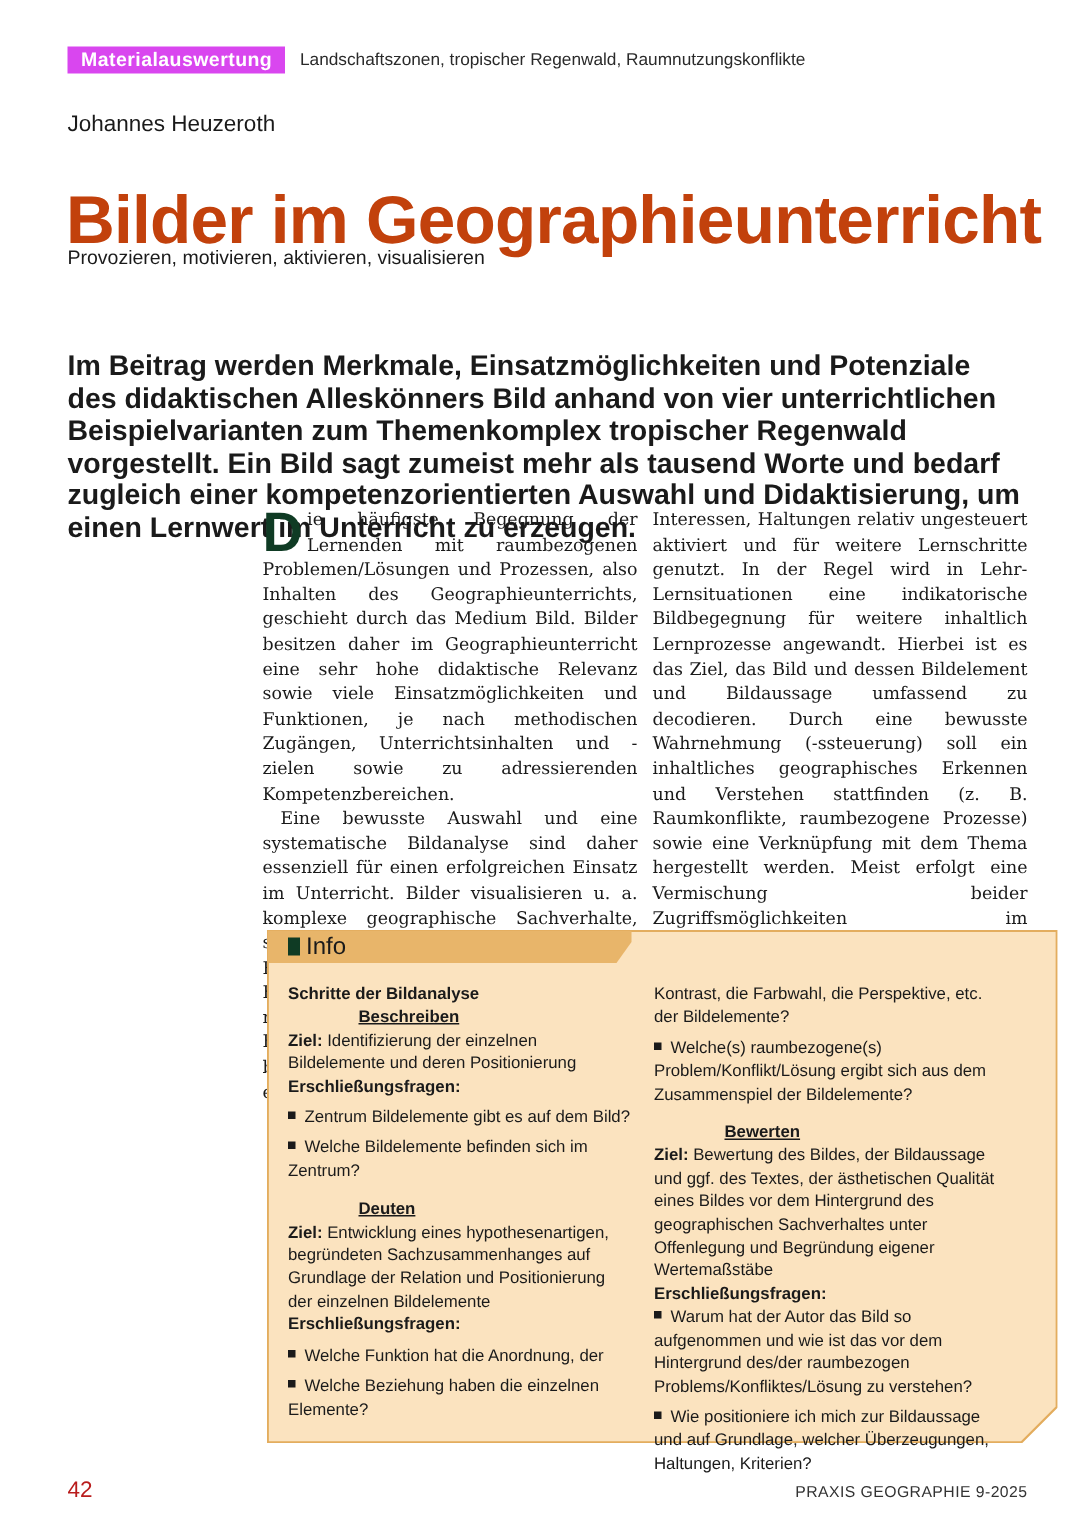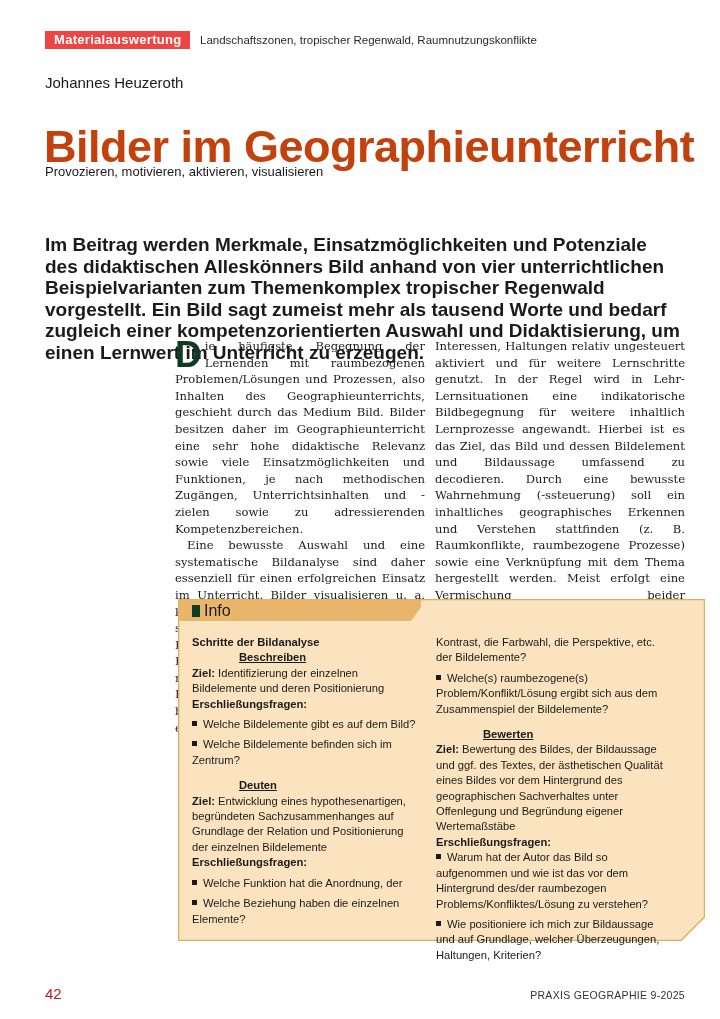--- a/index.html
+++ b/index.html
@@ -1,39 +1,39 @@
 <!DOCTYPE html>
 <html><head>
 <meta charset="utf-8">
 <style>
   html, body { margin: 0; padding: 0; background: #ffffff; }
   body { width: 720px; height: 1019px; position: relative; overflow: hidden; color: #1a1a1a; }
   .abs { position: absolute; }
   .sans { font-family: "Liberation Sans", "DejaVu Sans", sans-serif; }
   .serif { font-family: "DejaVu Serif", "Liberation Serif", serif; }
 
-  .rubric-box { left: 45px; top: 31px; height: 18px; background: #ef4444; color: #fff;
+  .rubric-box { left: 45px; top: 31px; height: 18px; background: #d946ef; color: #fff;
     font-weight: bold; font-size: 13px; line-height: 18px; padding: 0 9px; letter-spacing: 0.3px; }
   .rubric-topics { left: 200px; top: 31px; font-size: 11.5px; line-height: 18px; color: #2a2a2a; }
 
   .author { left: 45px; top: 74px; font-size: 15px; color: #1a1a1a; }
   .title { left: 44px; top: 121px; font-size: 45px; font-weight: bold; color: #c2410c; letter-spacing: -0.5px; white-space: nowrap; }
   .subtitle { left: 45px; top: 164px; font-size: 13px; color: #1a1a1a; }
 
   .lead { left: 45px; top: 234px; width: 635px; font-size: 19px; font-weight: bold; line-height: 21.5px; color: #1a1a1a; }
 
   .col { top: 338px; width: 250px; font-size: 11.6px; line-height: 16.6px; text-align: justify; color: #1a1a1a; }
   .col p { margin: 0; }
   .col p.indent { text-indent: 12px; }
   .col1 { left: 175px; }
   .col2 { left: 435px; }
   .dropcap { float: left; font-family: "Liberation Sans", sans-serif; font-weight: bold; color: #0f3b24;
     font-size: 37px; line-height: 30px; margin: 2px 3px 0 0; }
 
-  .info { left: 178px; top: 599px; width: 456px; height: 342px; }
+  .info { left: 178px; top: 620px; width: 456px; height: 342px; }
   .info svg.bg { position: absolute; left: 0; top: 0; }
   .info-head { position: absolute; left: 14px; top: 1px; font-size: 16px; line-height: 22px; color: #1a1a1a; }
   .info-head .sq { display: inline-block; width: 8px; height: 12px; background: #0f3b24; margin-right: 4px; vertical-align: -1px; }
   .info-col { position: absolute; top: 36px; width: 230px; font-size: 11.2px; line-height: 15.4px; color: #1a1a1a; }
   .info-col p { margin: 0; }
   .info-col .b { font-weight: bold; }
   .info-col .u { font-weight: bold; text-decoration: underline; padding-left: 47px; }
   .info-col .li { margin-top: 5px; }
   .info-col .li .bullet { display: inline-block; width: 5px; height: 5px; background: #1a1a1a; margin-right: 6px; vertical-align: 2px; }
   .info-col .gap { margin-top: 6px; }
@@ -74,21 +74,21 @@
   </svg>
   <div class="info-head sans">
     <span class="sq"></span><span>Info</span>
   </div>
 
   <div class="info-col ic1 sans">
     <p class="b">Schritte der Bildanalyse</p>
     <p class="u">Beschreiben</p>
     <p><span class="b">Ziel:</span> <span>Identifizierung der einzelnen Bildelemente und deren Positionierung</span></p>
     <p class="b">Erschließungsfragen:</p>
-    <p class="li"><span class="bullet"></span><span>Welche Bildelemente gibt es auf dem Bild?</span></p>
+    <p class="li"><span class="bullet"></span><span>Zentrum Bildelemente gibt es auf dem Bild?</span></p>
     <p class="li"><span class="bullet"></span><span>Welche Bildelemente befinden sich im Zentrum?</span></p>
 
     <p class="u gap" style="margin-top:10px">Deuten</p>
     <p><span class="b">Ziel:</span> <span>Entwicklung eines hypothesenartigen, begründeten Sachzusammenhanges auf Grundlage der Relation und Positionierung der einzelnen Bildelemente</span></p>
     <p class="b">Erschließungsfragen:</p>
     <p class="li"><span class="bullet"></span><span>Welche Funktion hat die Anordnung, der</span></p>
     <p class="li"><span class="bullet"></span><span>Welche Beziehung haben die einzelnen Elemente?</span></p>
   </div>
 
   <div class="info-col ic2 sans">

